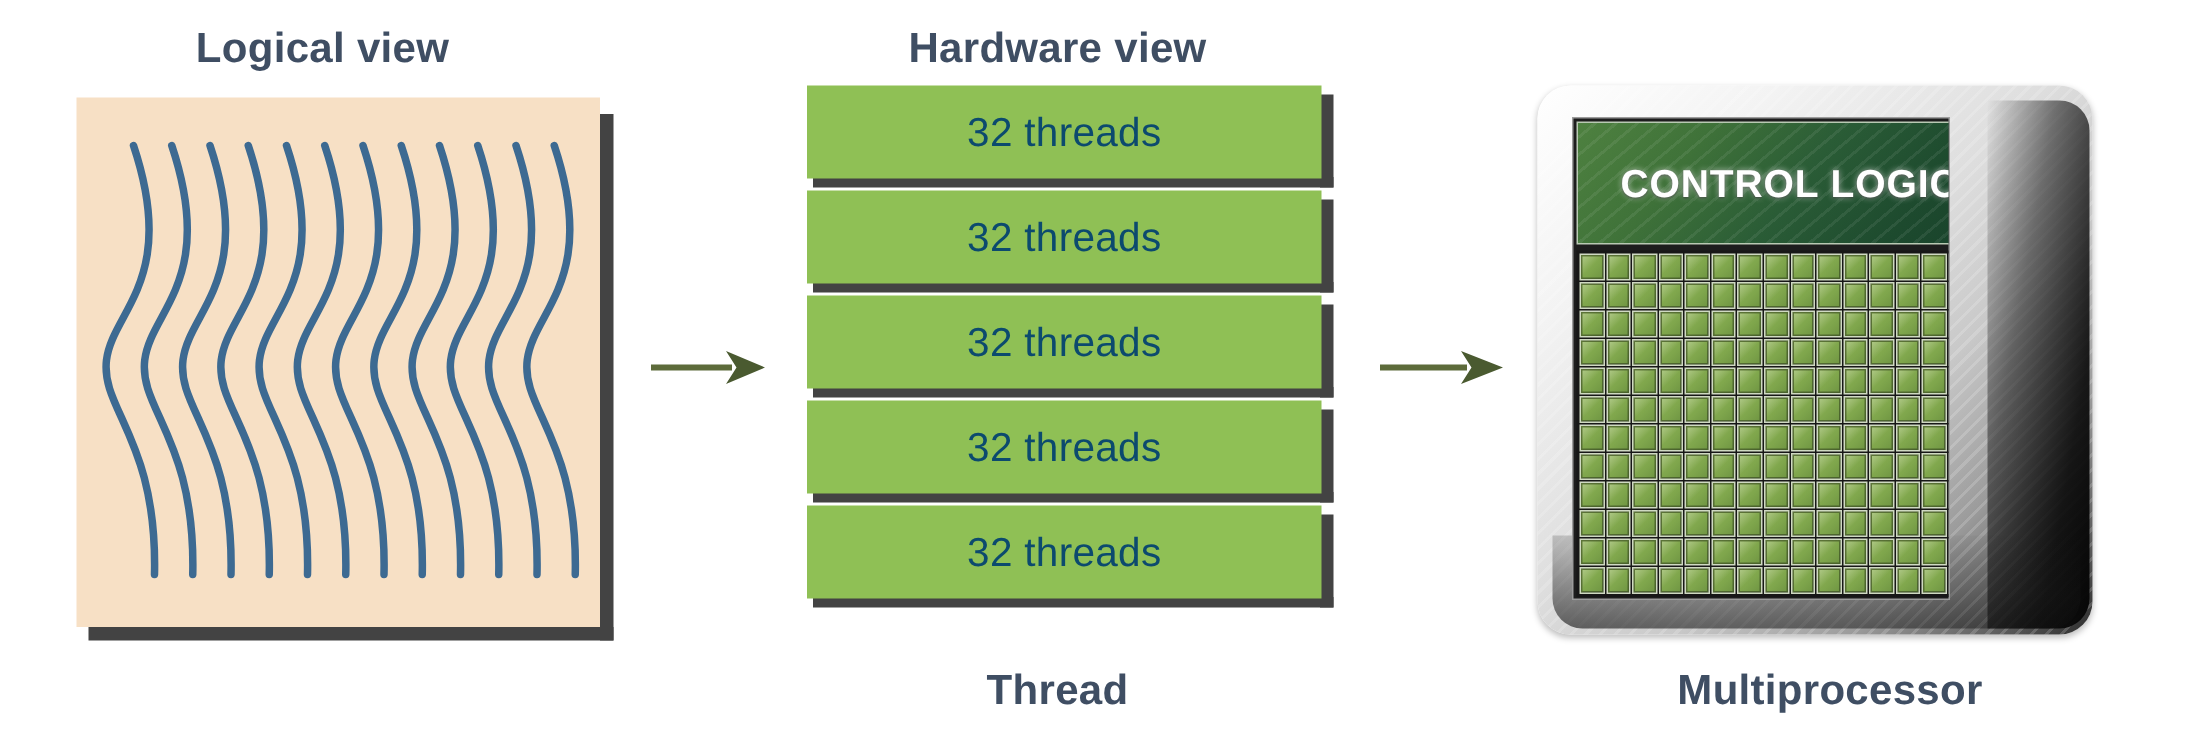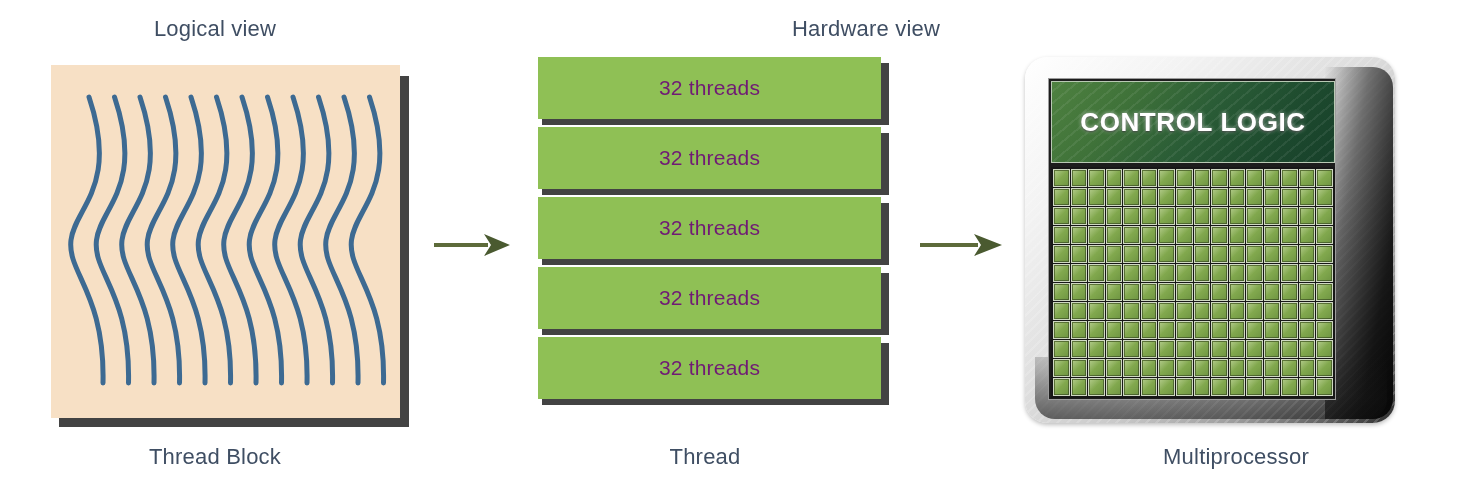--- a/index.html
+++ b/index.html
@@ -20,22 +20,22 @@
     left: 0; top: 0;
     width: 1462px;
     height: 498px;
   }
 
   
   .caption {
     position: absolute;
     text-align: center;
     color: #3f4e63;
-    font-size: 22px;
-    font-weight: 400;
+    font-size: 28px;
+    font-weight: 700;
     letter-spacing: 0.2px;
     white-space: nowrap;
   }
 
   
   #panel-logical { position: absolute; left: 0; top: 0; width: 430px; height: 498px; }
 
   #logical-title { left: 0; top: 16px; width: 430px; }
   #logical-footer { left: 0; top: 444px; width: 430px; }
 
@@ -71,21 +71,21 @@
     background: #f7e0c5;
     overflow: hidden;
   }
   .tb-svg { display: block; }
 
   
   .arrow { position: absolute; }
 
   
   #panel-hardware { position: absolute; left: 470px; top: 0; width: 470px; height: 498px; }
-  #hardware-title { left: 0; top: 16px; width: 470px; text-align: right; }
+  #hardware-title { left: 0; top: 16px; width: 470px; }
   #hardware-footer { left: 0; top: 444px; width: 470px; }
 
   .warp-stack {
     position: absolute;
     left: 68px;
     top: 57px;
     width: 360px;
     height: 362px;
   }
   .warp-row {
@@ -115,30 +115,30 @@
     left: 0;
     top: 0;
     width: 343px;
     height: 62px;
     background: #8fc055;
     display: flex;
     align-items: center;
     justify-content: center;
   }
   .warp-label {
-    color: #701a75;
-    font-size: 21px;
+    color: #0c4a6e;
+    font-size: 27px;
     font-weight: 400;
     letter-spacing: 0.2px;
   }
 
   
   #panel-execution { position: absolute; left: 1000px; top: 0; width: 462px; height: 498px; }
   #execution-title { left: 0; top: 16px; width: 440px; }
-  #execution-footer { left: 16px; top: 444px; width: 440px; }
+  #execution-footer { left: 0; top: 444px; width: 440px; }
 
   .chip-wrap {
     position: absolute;
     left: 25px;
     top: 57px;
     width: 390px;
     height: 370px;
   }
   .chip-outer {
     position: absolute;
@@ -180,21 +180,21 @@
     width: 352px;
     height: 62px;
     border-radius: 0 0 20px 20px;
     background: linear-gradient(185deg, rgba(20,20,20,0.0) 0%, rgba(25,25,25,0.25) 45%, rgba(10,10,10,0.6) 100%);
     pointer-events: none;
   }
   .chip-die {
     position: absolute;
     left: 23px;
     top: 21px;
-    width: 288px;
+    width: 252px;
     height: 322px;
     background: #1d1d1d;
     border: 1px solid #9c9c9c;
     box-sizing: border-box;
     overflow: hidden;
   }
   .control-logic {
     position: absolute;
     left: 2px;
     top: 2px;
@@ -281,21 +281,20 @@
               <path d="M 216.5 32 C 246.5 122, 202.5 142, 198.5 175 C 194.5 208, 232.5 228, 230.5 318"></path>
               <path d="M 242 32 C 272 122, 228 142, 224 175 C 220 208, 258 228, 256 318"></path>
               <path d="M 267.5 32 C 297.5 122, 253.5 142, 249.5 175 C 245.5 208, 283.5 228, 281.5 318"></path>
               <path d="M 293 32 C 323 122, 279 142, 275 175 C 271 208, 309 228, 307 318"></path>
               <path d="M 318.5 32 C 348.5 122, 304.5 142, 300.5 175 C 296.5 208, 334.5 228, 332.5 318"></path>
             </g>
         </svg>
       </div>
     </div>
 
-    <div class="caption" id="logical-footer">Thread Block</div>
   </div>
 
   <div class="arrow" style="left:432px; top:228px;">
     <svg width="80" height="34" viewBox="0 0 80 34">
       <line x1="2" y1="17" x2="56" y2="17" stroke="#5d6b3a" stroke-width="4"></line>
       <path d="M52 6 L78 17 L52 28 L59 17 Z" fill="#4a5a30"></path>
     </svg>
   </div>
 
   <div id="panel-hardware">

